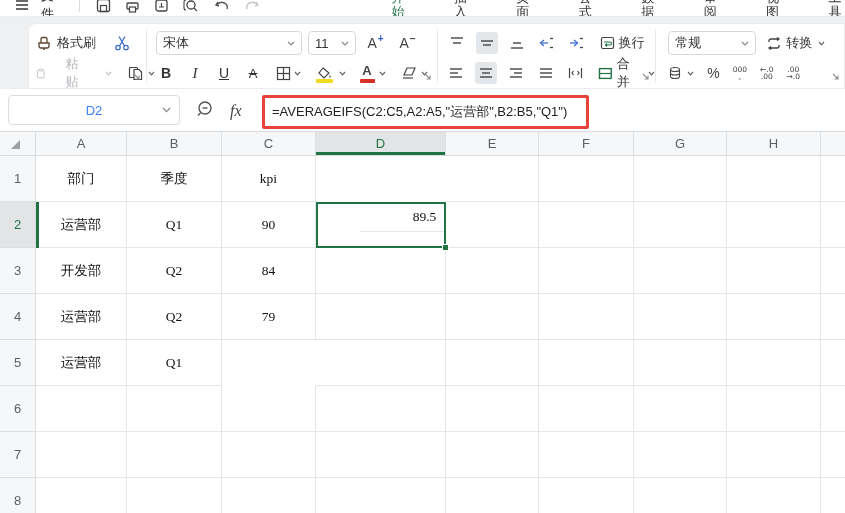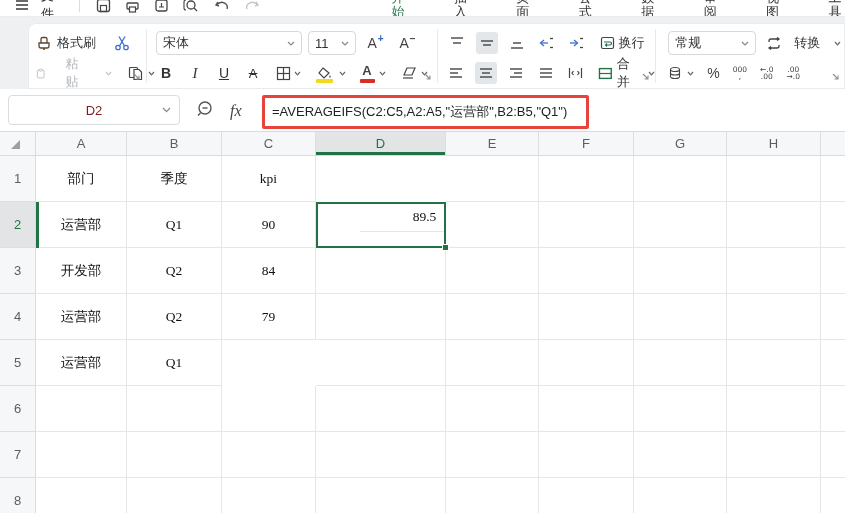--- a/index.html
+++ b/index.html
@@ -32,21 +32,21 @@
   .combo{background:#fff;border:1px solid #d5d8dc;border-radius:4px;height:24px;display:flex;align-items:center;box-sizing:border-box;padding:0 6px;justify-content:space-between;cursor:pointer;}
   .expander{position:absolute;right:5px;bottom:4px;}
   .two-line{font-size:7.5px;line-height:7px;color:#444;text-align:center;font-family:"DejaVu Sans",sans-serif;}
   .colorbar{position:absolute;left:2px;bottom:1px;height:4px;border-radius:1px;}
   .iconwrap{position:relative;width:22px;height:22px;display:flex;align-items:center;justify-content:center;}
   .bigA{font-size:14px;color:#444;font-weight:500;position:relative;line-height:14px;}
   .supmark{font-size:10px;position:relative;top:-5px;left:1px;font-weight:700;}
   
   .fbar{height:43px;background:#fff;display:flex;align-items:center;position:relative;border-bottom:1px solid #d9dcdf;box-sizing:border-box;}
   .namebox{position:absolute;left:8px;top:6px;width:172px;height:30px;border:1px solid #d9dce0;border-radius:4px;display:flex;align-items:center;justify-content:center;box-sizing:border-box;cursor:pointer;}
-  .namebox .ref{font-size:13px;color:#7f1d1d;}
+  .namebox .ref{font-size:13px;color:#3b82f6;}
   .namebox svg{position:absolute;right:8px;top:11px;}
   .fx-zone{position:absolute;left:196px;top:0;height:43px;display:flex;align-items:center;gap:16px;}
   .fx{font-family:"Liberation Serif","DejaVu Serif",serif;font-style:italic;font-size:16px;color:#444;}
   .formula-box{position:absolute;left:262px;top:6px;width:327px;height:34px;border:3px solid #e8433b;border-radius:2px;display:flex;align-items:center;box-sizing:border-box;background:#fff;}
   .formula-text{font-size:13px;color:#222;padding-left:7px;white-space:nowrap;}
   
   .grid{position:relative;width:845px;height:382px;overflow:hidden;background:#fff;}
   .corner{position:absolute;left:0;top:0;width:36px;height:24px;background:#f6f7f8;border-right:1px solid #d9dcdf;border-bottom:1px solid #d9dcdf;box-sizing:border-box;}
   .corner .tri{position:absolute;left:11px;top:8px;width:0;height:0;border-left:9px solid transparent;border-bottom:9px solid #9aa0a6;}
   .colhdr{position:absolute;top:0;height:24px;background:#f6f7f8;border-right:1px solid #dcdfe2;border-bottom:1px solid #d9dcdf;box-sizing:border-box;display:flex;align-items:center;justify-content:center;font-size:13px;color:#5a5f64;cursor:pointer;}
@@ -378,21 +378,21 @@
     <div class="gdiv"></div>
 
     <div class="group" style="width:189px;">
       <div class="grow" style="padding-left:12px;gap:10px;">
         <span class="combo" style="width:88px;">
           <span class="lbl">常规</span>
           <svg width="8" height="5" viewBox="0 0 8 5">
               <path d="M1 1 L4 4 L7 1" fill="none" stroke="#888" stroke-width="1.2"></path>
             </svg>
         </span>
-        <span class="btn" style="gap:12px;">
+        <span class="btn" style="gap:4px;">
           <svg width="16" height="13" viewBox="0 0 16 13">
               <g stroke="#444" stroke-width="1.3" fill="none">
                 <path d="M3 5 L3 4 Q3 2 5 2 L13 2 M11 0.5 L13 2 L11 3.5"></path>
                 <path d="M13 8 L13 9 Q13 11 11 11 L3 11 M5 9.5 L3 11 L5 12.5"></path>
               </g>
             </svg>
           <span class="lbl">转换</span>
           <span class="chev">
               <svg width="7" height="5" viewBox="0 0 7 5">
                 <path d="M1 1 L3.5 3.8 L6 1" fill="none" stroke="#666" stroke-width="1.2"></path>

